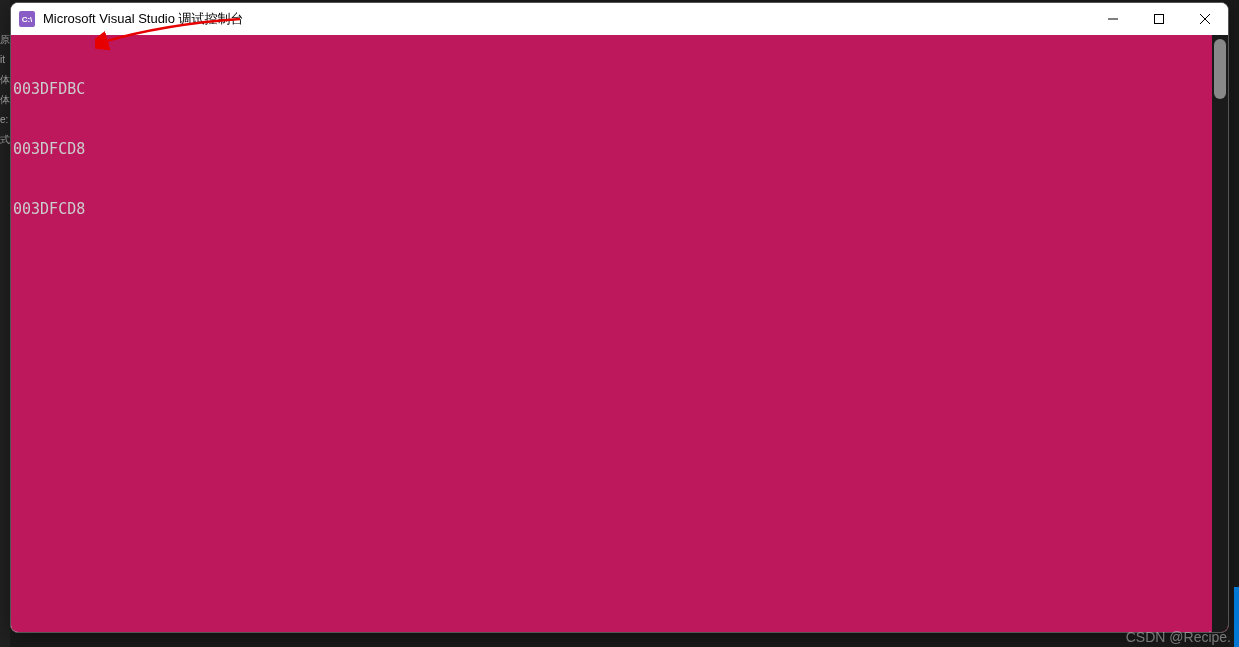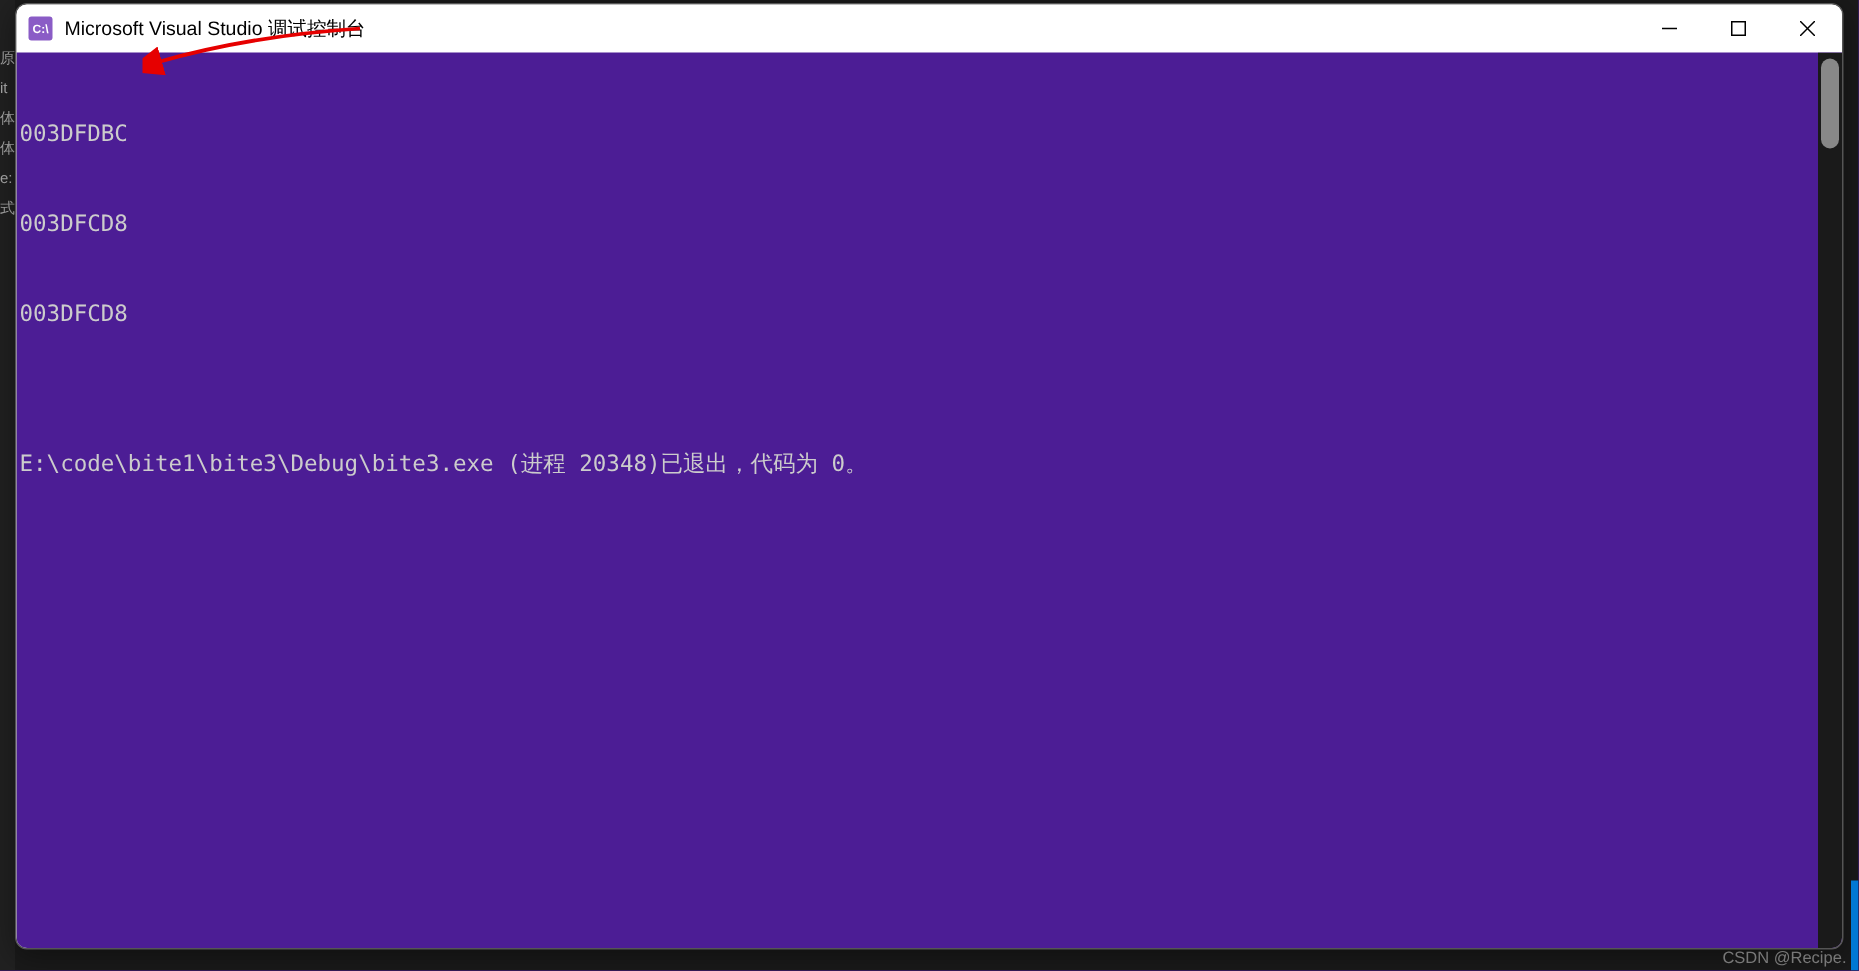--- a/index.html
+++ b/index.html
@@ -83,21 +83,21 @@
       justify-content: center;
       cursor: pointer;
       color: #000;
     }
     .win-btn svg {
       width: 10px;
       height: 10px;
     }
     .console-area {
       flex: 1;
-      background: #4c1d95;
+      background: #be185d;
       color: #ccc;
       font-family: "Consolas", "NSimSun", "SimSun", monospace;
       font-size: 15px;
       line-height: 20px;
       padding: 4px 2px;
       position: relative;
       overflow: hidden;
       white-space: pre;
     }
     .console-line {
@@ -125,21 +125,21 @@
       left: 95px;
       top: 14px;
       pointer-events: none;
       z-index: 10;
     }
     .watermark {
       position: absolute;
       right: 8px;
       bottom: 2px;
       color: rgba(200,200,200,0.55);
-      font-size: 11px;
+      font-size: 14px;
       font-family: Arial, sans-serif;
     }
     .right-strip {
       position: absolute;
       right: 0;
       bottom: 0;
       width: 5px;
       height: 60px;
       background: #0078d4;
     }
@@ -179,21 +179,20 @@
             <line x1="10" y1="0" x2="0" y2="10" stroke="currentColor" stroke-width="1"></line>
           </svg>
       </div>
     </div>
   </div>
   <div class="console-area">
     <div class="console-line">003DFDBC</div>
     <div class="console-line">003DFCD8</div>
     <div class="console-line">003DFCD8</div>
     <div class="console-line"></div>
-    <div class="console-line">E:\code\bite1\bite3\Debug\bite3.exe (进程 20348)已退出，代码为 0。</div>
     <div class="scrollbar">
       <div class="scroll-thumb"></div>
     </div>
   </div>
 </div>
 
 <svg class="arrow-annotation" width="150" height="40" viewBox="0 0 150 40">
   <defs>
     <marker id="ah" markerWidth="10" markerHeight="8" refX="2" refY="4" orient="auto">
       <polygon points="0 0, 10 4, 0 8" fill="#e60000"></polygon>

